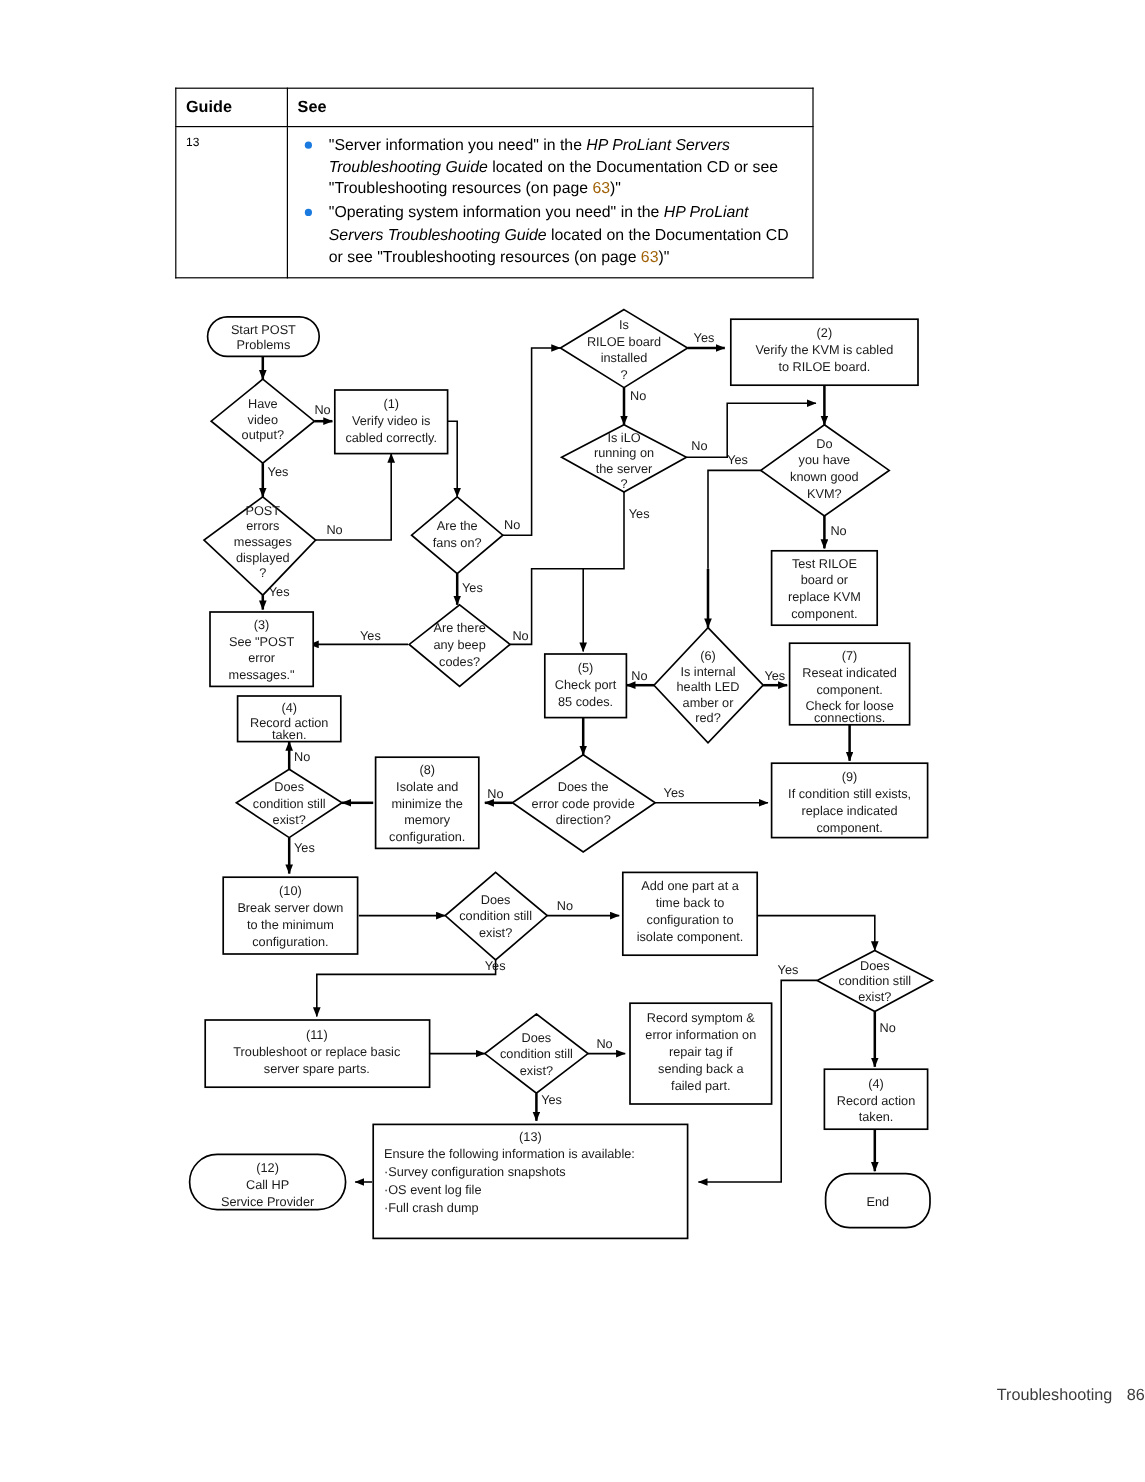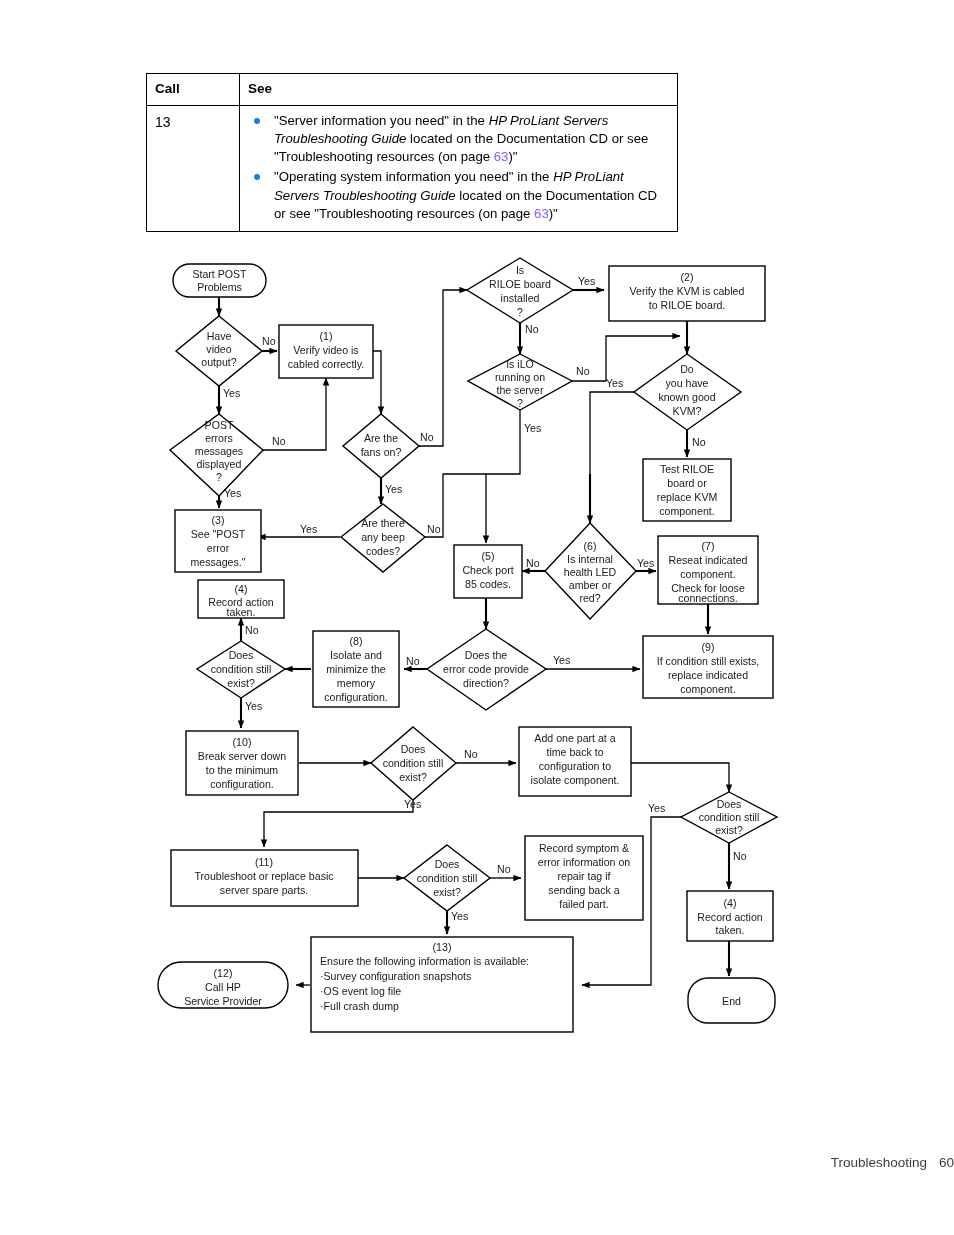--- a/index.html
+++ b/index.html
@@ -19,31 +19,31 @@
   #ref-table td,#ref-table th{
     border:1px solid #000;
     vertical-align:top;
     padding:4px 8px 6px 8px;
     font-size:13.2px;
     line-height:1.38;
     text-align:left;
   }
   #ref-table th{font-weight:bold;font-size:13.5px;padding-top:6px;padding-bottom:6px;}
   #ref-table .col-item{width:76px;}
-  #ref-table .cell-item{font-size:14px;padding-top:7px;}
+  #ref-table .cell-item{font-size:10px;padding-top:7px;}
   .bullet-list{list-style:none;margin:2px 0 2px 0;padding:0;}
   .bullet-list li{
     position:relative;padding-left:26px;margin-bottom:2px;
   }
   .bullet-list li .bdot{
     position:absolute;left:6px;top:6px;width:6px;height:6px;border-radius:50%;
     background:#1a7ae0;
   }
   .ital{font-style:italic;}
-  .lnk{color:#8b5cf6;}
+  .lnk{color:#a16207;}
 
   
   #flow{position:absolute;left:0;top:0;width:826px;height:1100px;}
   #flow svg{display:block;}
 
   .nd-text{
     font-family:"Liberation Sans", sans-serif;
     font-size:10.6px;
     fill:#1a1a1a;
     text-anchor:middle;
@@ -67,21 +67,21 @@
     font-family:"Liberation Sans", sans-serif;
   }
   #footer .fpg{margin-left:12px;}
 </style>
 </head>
 <body>
 
 <table id="ref-table">
   <thead>
     <tr>
-      <th class="col-item">Call</th>
+      <th class="col-item">Guide</th>
       <th>See</th>
     </tr>
   </thead>
   <tbody>
     <tr>
       <td class="cell-item">13</td>
       <td>
         <ul class="bullet-list">
           <li>
             <span class="bdot"></span>
@@ -436,14 +436,14 @@
 
   <g>
     <rect class="shp" x="688" y="978" width="87" height="45" rx="20" ry="20"></rect>
     <text class="nd-text" x="731.5" y="1005">End</text>
   </g>
 
 </svg>
 </div>
 
 <div id="footer">
-  <span>Troubleshooting</span><span class="fpg">60</span>
+  <span>Troubleshooting</span><span class="fpg">86</span>
 </div>
 
 </body></html>

